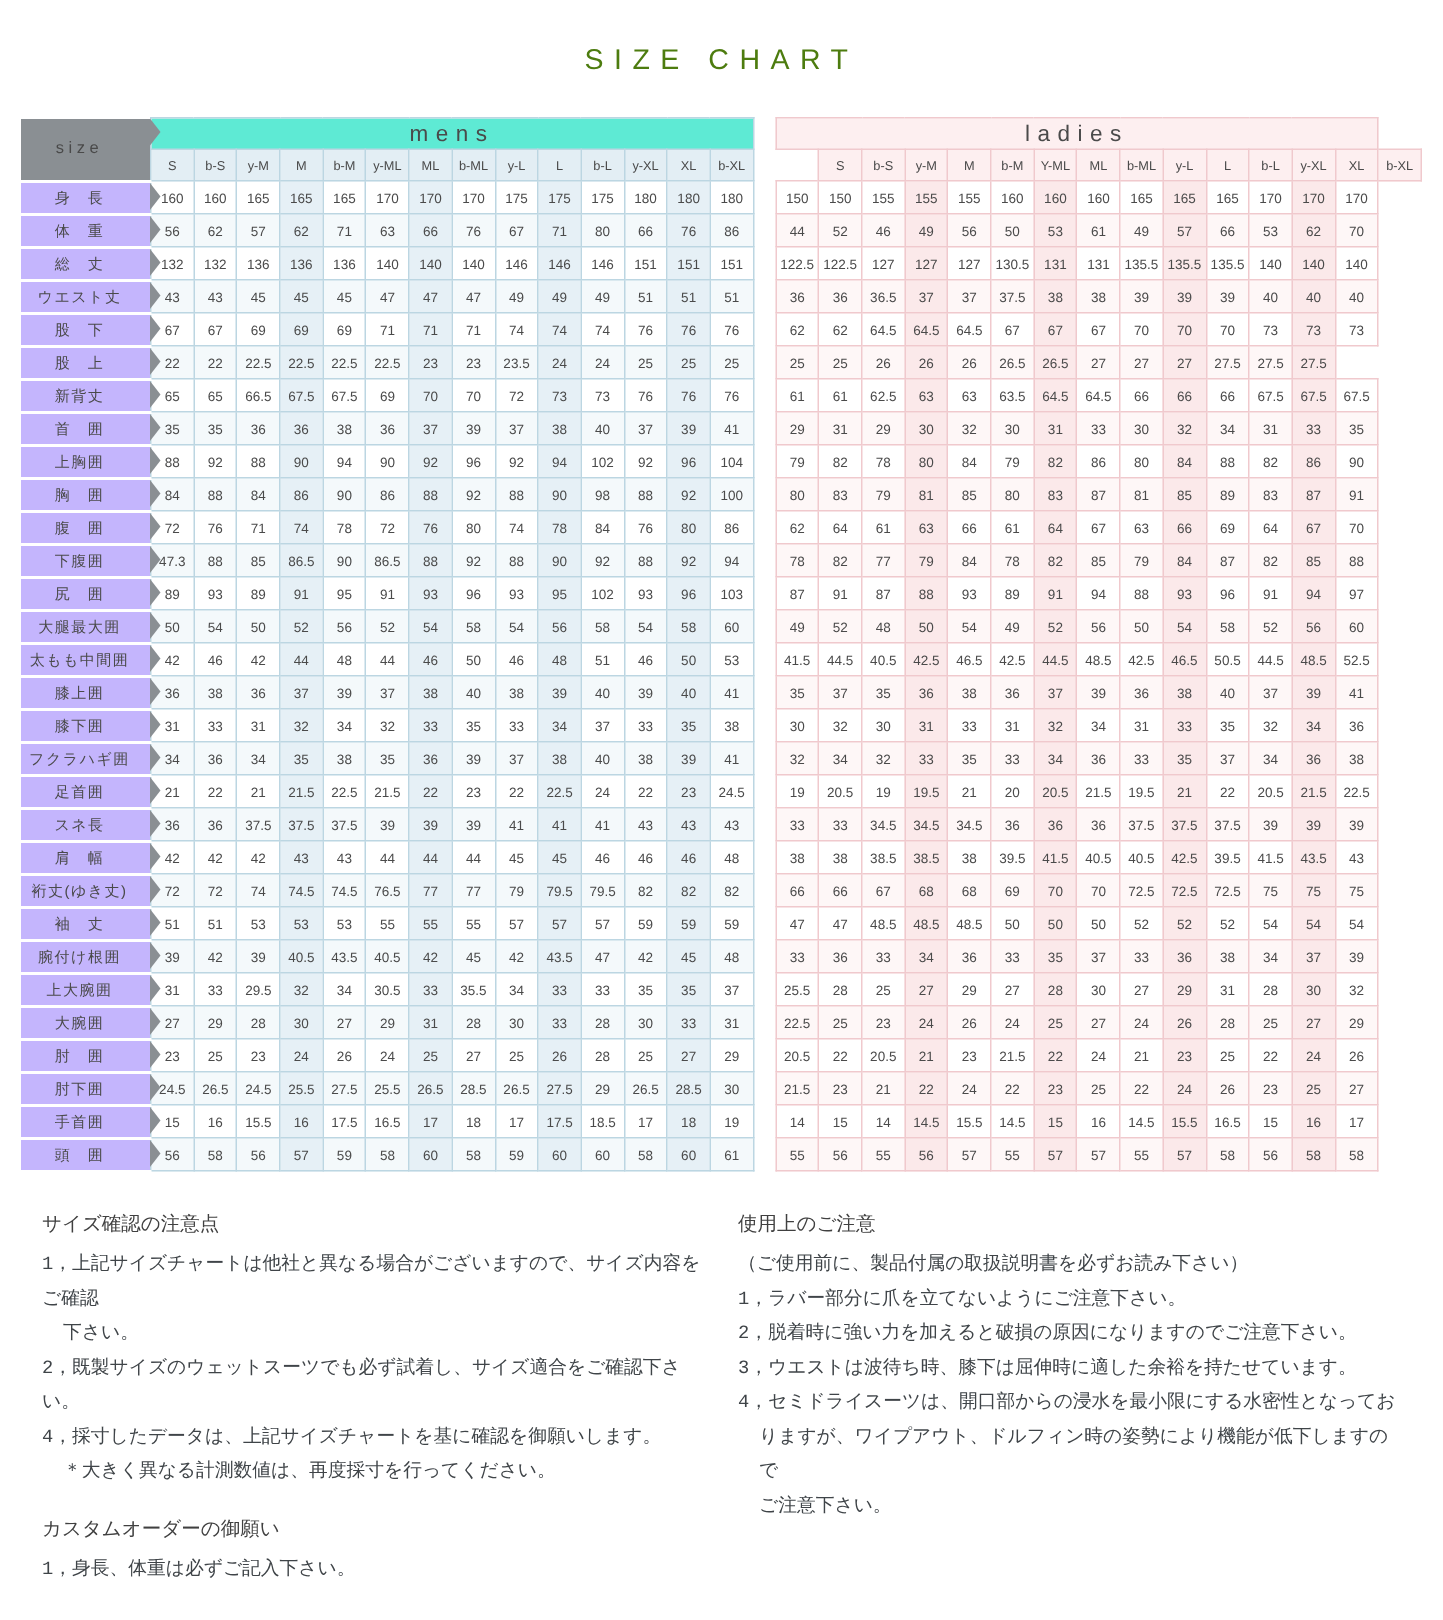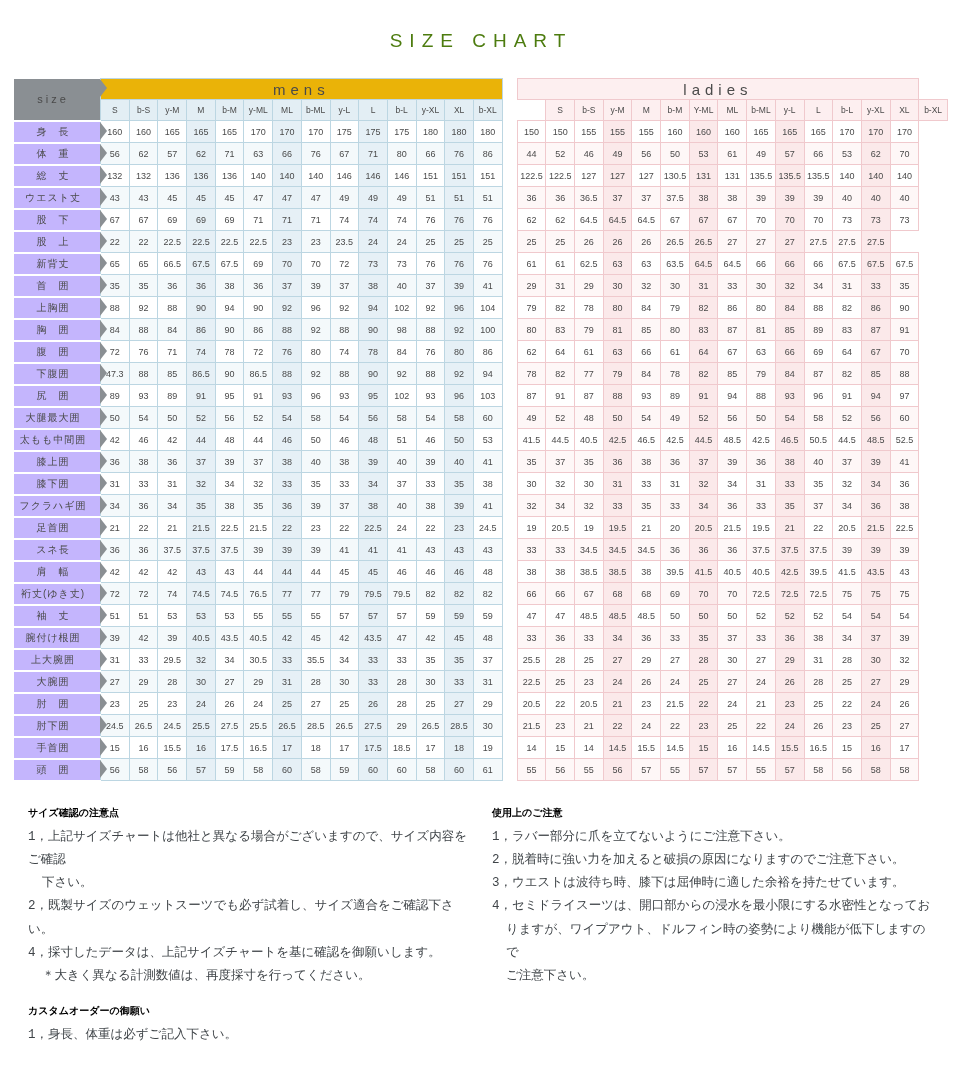--- a/index.html
+++ b/index.html
@@ -62,21 +62,21 @@
     height:52px;
     position:relative;
   }
   .gap{width:14px;background:#fff;}
   .grp-head{
     font-size:15px;
     letter-spacing:5px;
     height:30px;
     color:#5d646a;
   }
-  .mens-head{background:#eab308;color:#57707e;}
+  .mens-head{background:#5eead4;color:#57707e;}
   .ladies-head{background:#fdeff0;color:#b97b81;}
   .mens-sub{background:#e3eef4;color:#4d6470;font-size:8.5px;height:22px;}
   .ladies-sub{background:#fdeff0;color:#9c6e73;font-size:8.5px;height:22px;}
   .mens-box{border:1px solid #bcd6e2;}
   .ladies-box{border:1px solid #f0c9cd;}
   td.m-cell{background:#ffffff;}
   td.m-alt{background:#e6f0f6;}
   td.l-cell{background:#ffffff;}
   td.l-alt{background:#fbe9ea;}
   tr.rowband td.m-cell{background:#f4f9fb;}
@@ -84,24 +84,24 @@
   .notes{
     display:flex;
     gap:22px;
     padding:22px 14px 24px 14px;
     font-size:12.5px;
     line-height:1.85;
     color:#3f4448;
   }
   .notes .col{flex:1;}
   .notes h3{
-    font-size:10px;
+    font-size:13px;
     margin:0 0 4px 0;
-    font-weight:bold;
-    color:#000000;
+    font-weight:normal;
+    color:#404040;
   }
   .notes p{margin:0;font-family:Liberation Mono, monospace;}
   .notes .blk{margin-bottom:14px;}
   .indent{padding-left:14px;display:block;}
 </style>
 </head>
 <body>
 
 <div class="page">
 
@@ -1121,20 +1121,21 @@
           <p class="indent">＊大きく異なる計測数値は、再度採寸を行ってください。</p>
         </div>
         <div class="blk">
           <h3>カスタムオーダーの御願い</h3>
           <p>1，身長、体重は必ずご記入下さい。</p>
         </div>
       </div>
     <div class="col" id="notes-right">
         <div class="blk">
           <h3>使用上のご注意</h3>
+          <p>（ご使用前に、製品付属の取扱説明書を必ずお読み下さい）</p>
           <p>1，ラバー部分に爪を立てないようにご注意下さい。</p>
           <p>2，脱着時に強い力を加えると破損の原因になりますのでご注意下さい。</p>
           <p>3，ウエストは波待ち時、膝下は屈伸時に適した余裕を持たせています。</p>
           <p>4，セミドライスーツは、開口部からの浸水を最小限にする水密性となってお</p>
           <p class="indent">りますが、ワイプアウト、ドルフィン時の姿勢により機能が低下しますので</p>
           <p class="indent">ご注意下さい。</p>
         </div>
       </div>
   </div>
 

